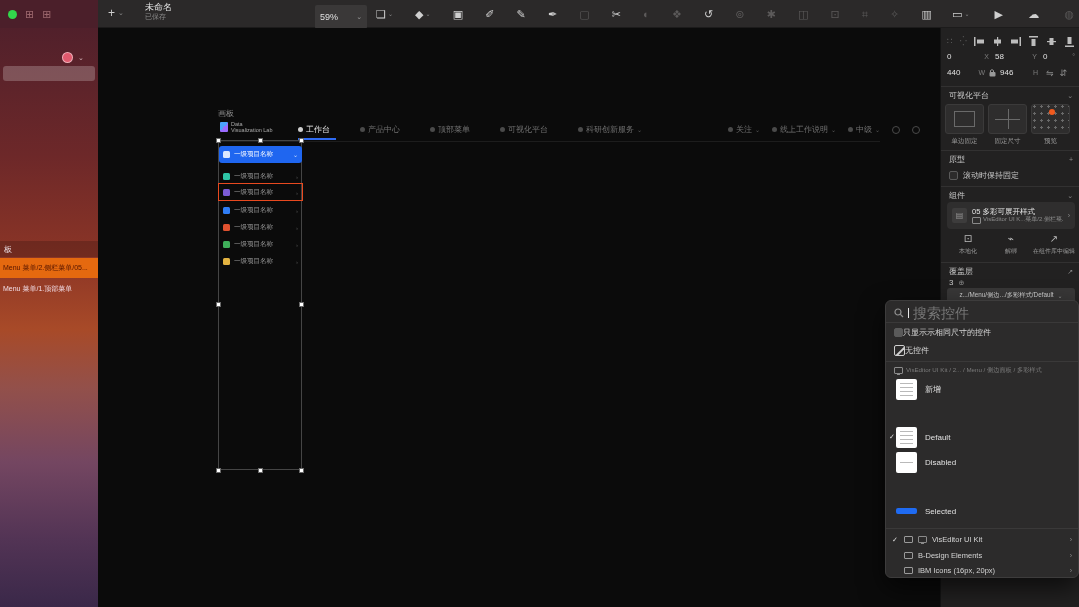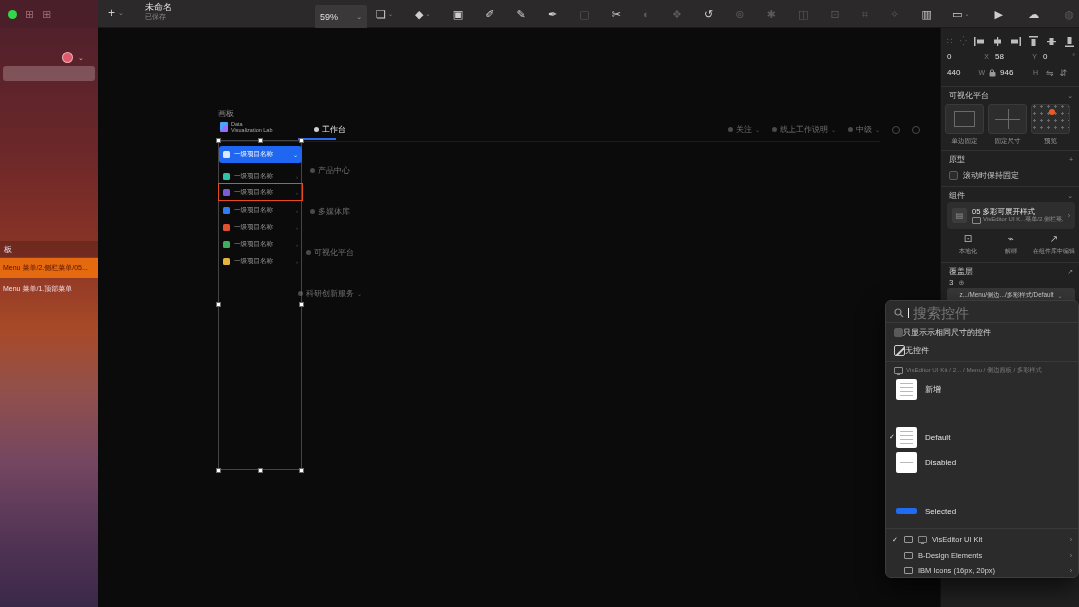--- a/index.html
+++ b/index.html
@@ -32,21 +32,21 @@
   .lp-bar{left:3px;top:38px;width:92px;height:15px;background:rgba(255,255,255,.22);border-radius:3px;}
   .lp-sect{left:0;top:213px;width:98px;height:16px;background:rgba(0,0,0,.18);display:flex;align-items:center;padding-left:4px;font-size:8px;color:#e8dce2;}
   .lp-row1{left:0;top:230px;width:98px;height:20px;background:#e5690f;display:flex;align-items:center;padding-left:3px;font-size:7px;color:#551500;white-space:nowrap;overflow:hidden;}
   .lp-row2{left:0;top:253px;width:98px;height:16px;display:flex;align-items:center;padding-left:3px;font-size:7px;color:#f2dde6;white-space:nowrap;overflow:hidden;}
   
   .canvas{left:98px;top:28px;width:842px;height:579px;background:#0b0b0b;overflow:hidden;}
   .ab-label{left:120px;top:80px;font-size:8px;color:#8f8f8f;}
   .ab-logo{left:122px;top:93px;display:flex;gap:3px;align-items:center;}
   .logo-mark{width:8px;height:10px;background:linear-gradient(135deg,#4aa3ff 0 50%,#9a6bff 50% 100%);border-radius:1px;}
   .logo-tx{line-height:1.15;font-size:5.5px;color:#a8a8a8;white-space:nowrap;}
-  .ab-tabs{left:200px;top:96px;display:flex;gap:30px;align-items:center;flex-direction:column;}
+  .ab-tabs{left:200px;top:96px;display:flex;gap:30px;align-items:center;}
   .ab-tab{display:flex;align-items:center;gap:3px;font-size:8px;color:#6f6f6f;white-space:nowrap;}
   .ab-tab .dot{width:5px;height:5px;border-radius:50%;background:#4a4a4a;}
   .ab-tab.active{color:#e8e8e8;}
   .ab-tab.active .dot{background:#cfcfcf;}
   .ab-tab .chev{font-size:6px;color:#5a5a5a;}
   .tab-underline{left:200px;top:110px;width:38px;height:2px;background:#2f6bf2;}
   .ab-hline{left:120px;top:113px;width:662px;height:1px;background:#1d1d1d;}
   .ab-navright{left:630px;top:96px;display:flex;gap:12px;align-items:center;}
   .ab-circ{width:8px;height:8px;border-radius:50%;border:1px solid #4a4a4a;}
   
@@ -248,21 +248,21 @@
       <span class="ab-tab active">
           <span class="dot"></span>
           <span>工作台</span>
         </span>
       <span class="ab-tab">
           <span class="dot"></span>
           <span>产品中心</span>
         </span>
       <span class="ab-tab">
           <span class="dot"></span>
-          <span>多媒体库</span>
+          <span>顶部菜单</span>
         </span>
       <span class="ab-tab">
           <span class="dot"></span>
           <span>可视化平台</span>
         </span>
       <span class="ab-tab">
           <span class="dot"></span>
           <span>科研创新服务</span>
           <span class="chev">⌄</span>
         </span>

